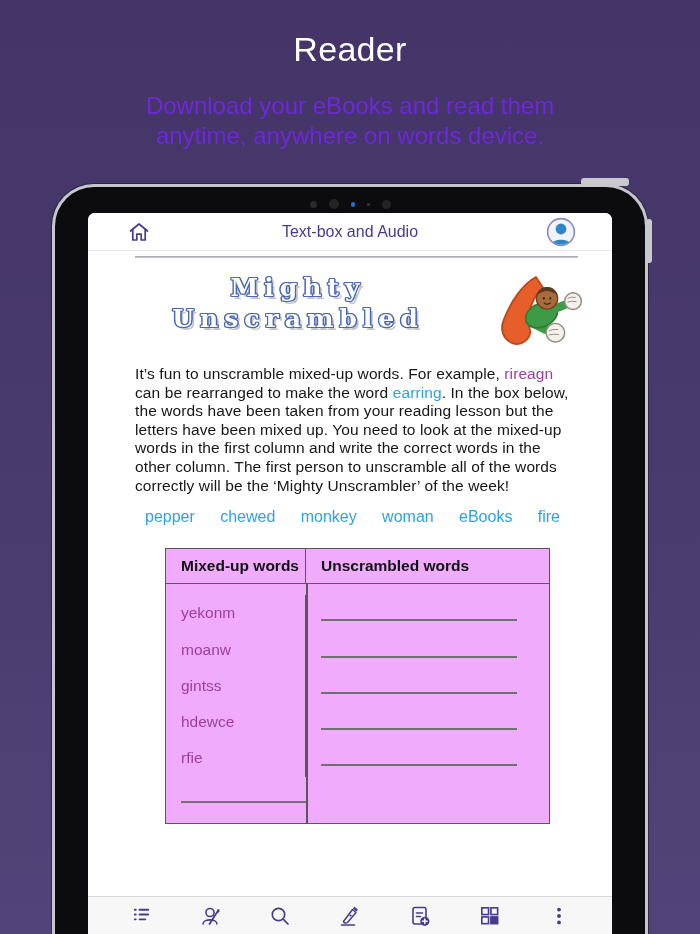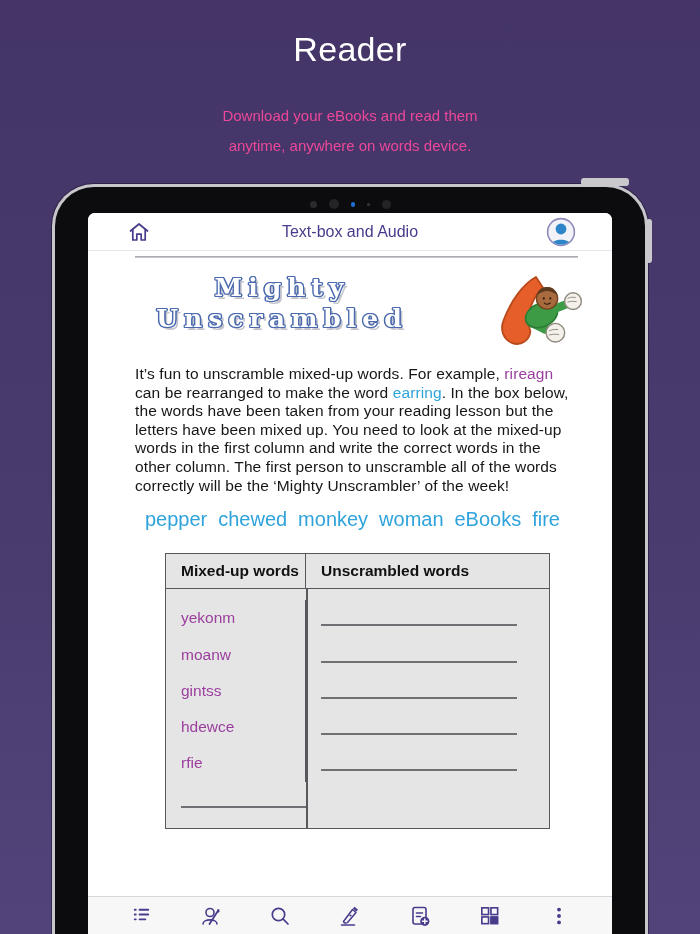--- a/index.html
+++ b/index.html
@@ -6,21 +6,21 @@
   html,body { width:700px; height:934px; overflow:hidden; }
   body {
     font-family:"Liberation Sans", sans-serif;
     background:linear-gradient(180deg,#443467 0%, #4a3b6e 55%, #52437a 100%);
     position:relative;
   }
 
   
   .hero { text-align:center; color:#ffffff; padding-top:30px; }
   .hero-title { font-size:34px; font-weight:500; letter-spacing:.3px; }
-  .hero-sub { margin-top:32px; font-size:15px; font-weight:400; line-height:30px; color:#ec4899; }
+  .hero-sub { margin-top:22px; font-size:24px; font-weight:400; line-height:30px; color:#6d28d9; }
 
   
   .tablet {
     position:absolute; left:52px; top:184px; width:596px; height:750px;
     background:#0c0c0e;
     border:3px solid #c7c7cb;
     border-bottom:none;
     border-radius:42px 42px 0 0;
     box-shadow:0 0 0 1px rgba(0,0,0,.35);
   }
@@ -60,47 +60,47 @@
   .appbar .icon-btn { width:30px; display:flex; align-items:center; justify-content:center; cursor:pointer; }
 
   
   .content { flex:1 1 auto; position:relative; background:#ffffff; }
   .page-edge-line {
     margin:5px 34px 0 47px; height:2px;
     background:linear-gradient(180deg,#9a9aa2,#d7d7dd);
   }
   .ws-header { position:relative; margin-top:14px; height:86px; }
   .ws-title {
-    position:absolute; left:44px; width:300px; text-align:center;
+    position:absolute; left:60px; width:300px; text-align:center;
     font-family:"DejaVu Serif", serif; font-weight:bold;
     font-size:25px; line-height:31px; letter-spacing:6px;
     color:#ffffff;
     text-shadow:
       -1px -1px 0 #4a69ae, 1px -1px 0 #4a69ae, -1px 1px 0 #4a69ae, 1px 1px 0 #4a69ae,
       -1.4px 0 0 #4a69ae, 1.4px 0 0 #4a69ae, 0 -1.4px 0 #4a69ae, 0 1.4px 0 #4a69ae,
       3px 3px 0 #c3c4cc;
   }
   .ws-hero-art { position:absolute; right:26px; top:0; width:102px; height:88px; }
 
   .ws-paragraph {
     margin:7px 34px 0 47px; font-size:15.5px; line-height:18.6px;
     color:#161618; letter-spacing:.1px;
   }
   .seg-purple { color:#9b3f9f; }
   .seg-blue { color:#2fa3dc; }
 
   .word-bank {
     margin:13px 52px 0 57px; display:flex; justify-content:space-between;
-    font-size:20px; color:#2fa3dc;
+    font-size:16px; color:#2fa3dc;
   }
 
   
   .ws-table {
     margin-top:22px; margin-left:77px; width:385px;
-    border:1.5px solid #58585c; background:#e5e5e5;
+    border:1.5px solid #58585c; background:#f0abfc;
   }
   .tbl-head { display:grid; grid-template-columns:140px 1fr; border-bottom:1.5px solid #58585c; }
   .tbl-head-cell { font-weight:bold; font-size:15.5px; color:#111; padding:8px 0 8px 15px; }
   .tbl-head-cell:first-child { border-right:1.5px solid #58585c; }
   .tbl-body { padding-top:11px; padding-bottom:10px; }
   .tbl-row { display:grid; grid-template-columns:140px 1fr; height:36.3px; }
   .tbl-cell-scrambled {
     border-right:1.5px solid #58585c; color:#9b3f9f; font-size:15.5px;
     display:flex; align-items:center; padding-left:15px;
   }

